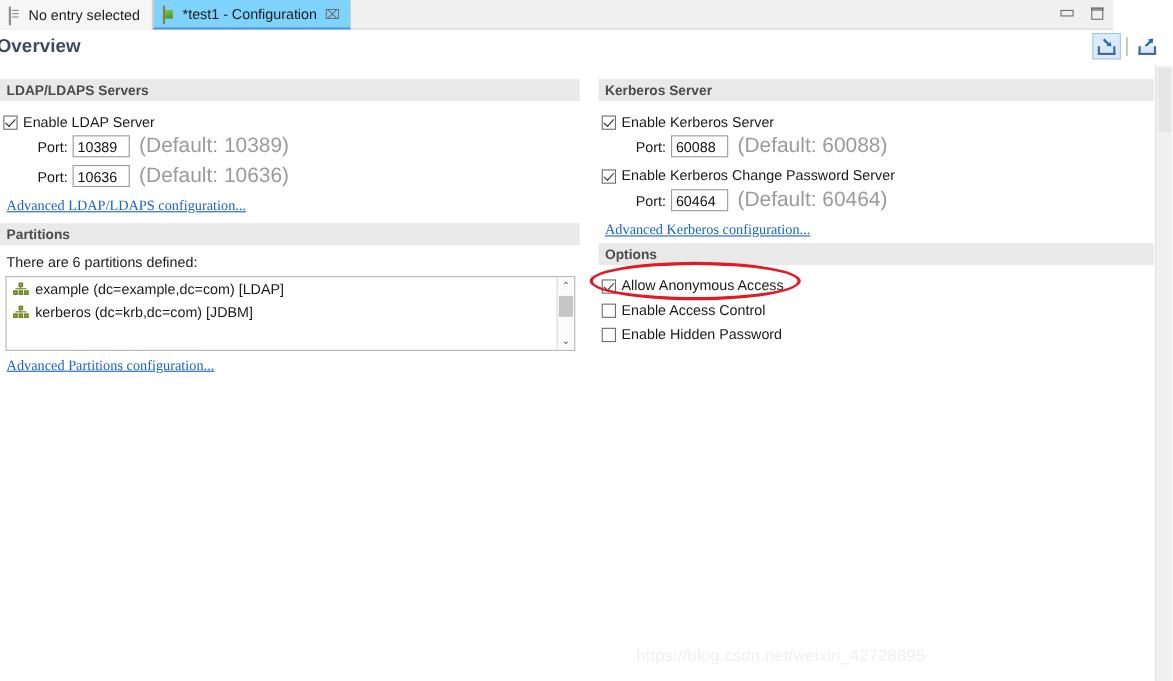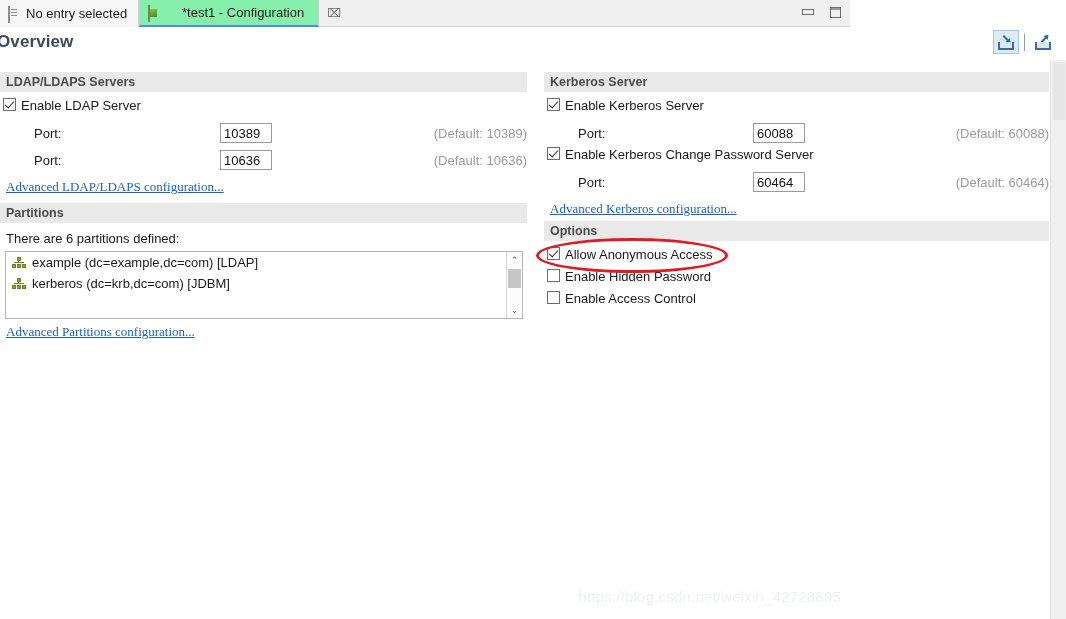--- a/index.html
+++ b/index.html
@@ -16,21 +16,21 @@
     font-family: "Liberation Sans", sans-serif;
     font-size: 13px;
     color: #1a1a1a;
     -webkit-font-smoothing: antialiased;
   }
 
   
   .tabbar {
     position: absolute;
     left: 0; top: 0;
-    width: 850px; height: 27px;
+    width: 1012px; height: 27px;
     background: #f0f0f0;
     border-bottom: 1px solid #cfcfcf;
     box-sizing: border-box;
   }
   .tab {
     position: absolute;
     top: 0;
     height: 27px;
     display: flex;
     align-items: center;
@@ -42,25 +42,24 @@
   }
   .tab.inactive {
     left: 0;
     width: 139px;
     background: #f6f6f6;
     border-right: 1px solid #cfcfcf;
   }
   .tab.active {
     left: 139px;
     width: 180px;
-    background: #86efac;
+    background: #7dd3fc;
     border-left: 1px solid #cfcfcf;
     border-right: 1px solid #cfcfcf;
     border-bottom: 2px solid #4a90d9;
-    gap: 16px;
   }
   .tab-icon {
     width: 13px; height: 14px;
     margin-right: 5px;
     flex: 0 0 auto;
     position: relative;
   }
   .doc-icon-grey {
     width: 11px; height: 13px;
     background: #fafafa;
@@ -231,21 +230,21 @@
     padding-left: 6px;
     font-size: 12.5px;
     font-weight: bold;
     color: #4b4b4b;
     box-sizing: border-box;
   }
   .section-body { padding: 6px 0 4px 3px; }
 
   .chk-row {
     display: flex;
-    align-items: flex-start;
+    align-items: flex-end;
     height: 20px;
     margin-bottom: 2px;
   }
   .chk {
     width: 13px; height: 13px;
     border: 1px solid #6d6d6d;
     background: #ffffff;
     box-sizing: border-box;
     margin-right: 5px;
     position: relative;
@@ -261,37 +260,36 @@
     transform: rotate(42deg);
   }
   .chk-label { font-size: 13px; color: #1a1a1a; }
 
   .port-row {
     display: flex;
     align-items: center;
     height: 26px;
     padding-left: 31px;
     margin-bottom: 1px;
-    justify-content: space-between;
   }
   .port-label { font-size: 13px; margin-right: 5px; }
   .port-input {
     width: 52px; height: 20px;
     border: 1px solid #9a9a9a;
     background: #ffffff;
     box-sizing: border-box;
     font-family: "Liberation Sans", sans-serif;
     font-size: 13px;
     color: #111;
     padding: 0 3px;
     line-height: 18px;
     outline: none;
   }
   .port-default {
-    font-size: 13px;
+    font-size: 19px;
     color: #9b9b9b;
     margin-left: 8px;
   }
 
   .link {
     display: inline-block;
     color: #1a62c4;
     font-size: 13px;
     text-decoration: underline;
     margin: 5px 0 0 3px;
@@ -571,26 +569,26 @@
       <div class="section-header">Options</div>
       <div class="section-body">
 
         <div class="chk-row">
           <span class="chk checked"></span>
           <span class="chk-label">Allow Anonymous Access</span>
         </div>
 
         <div class="chk-row">
           <span class="chk"></span>
-          <span class="chk-label">Enable Hidden Password</span>
+          <span class="chk-label">Enable Access Control</span>
         </div>
 
         <div class="chk-row">
           <span class="chk"></span>
-          <span class="chk-label">Enable Access Control</span>
+          <span class="chk-label">Enable Hidden Password</span>
         </div>
       </div>
     </div>
   </div>
 
   <div class="watermark">https://blog.csdn.net/weixin_42728895</div>
 </div>
 
 <div class="edge-strip">
   <span class="thumb2"></span>

